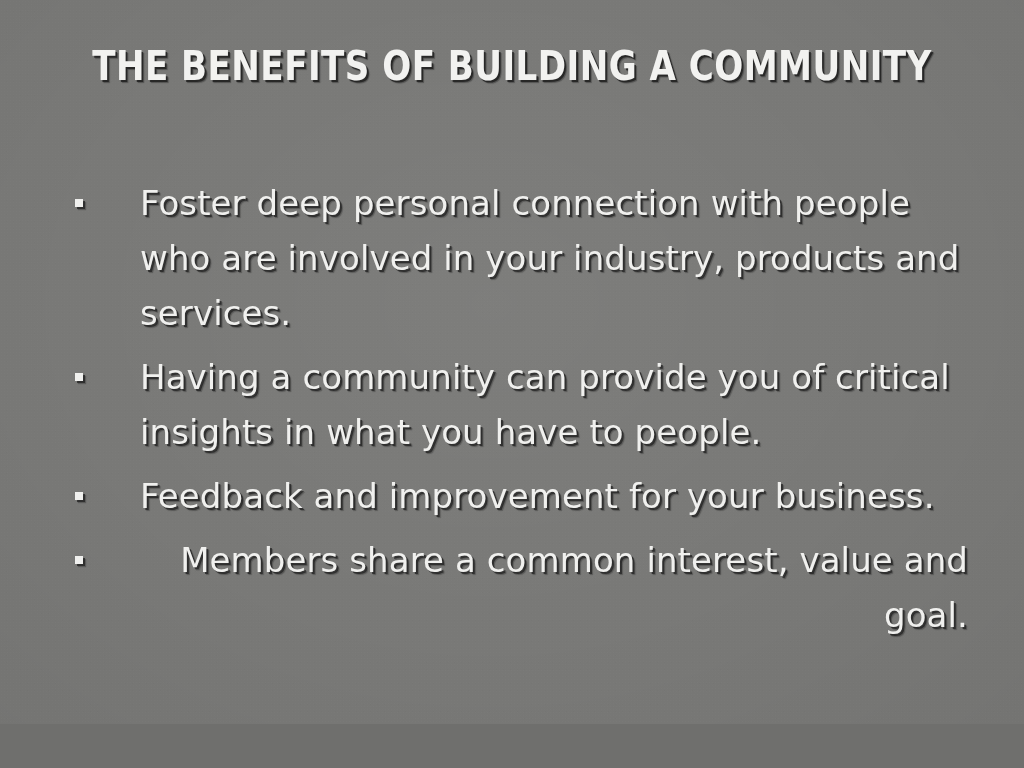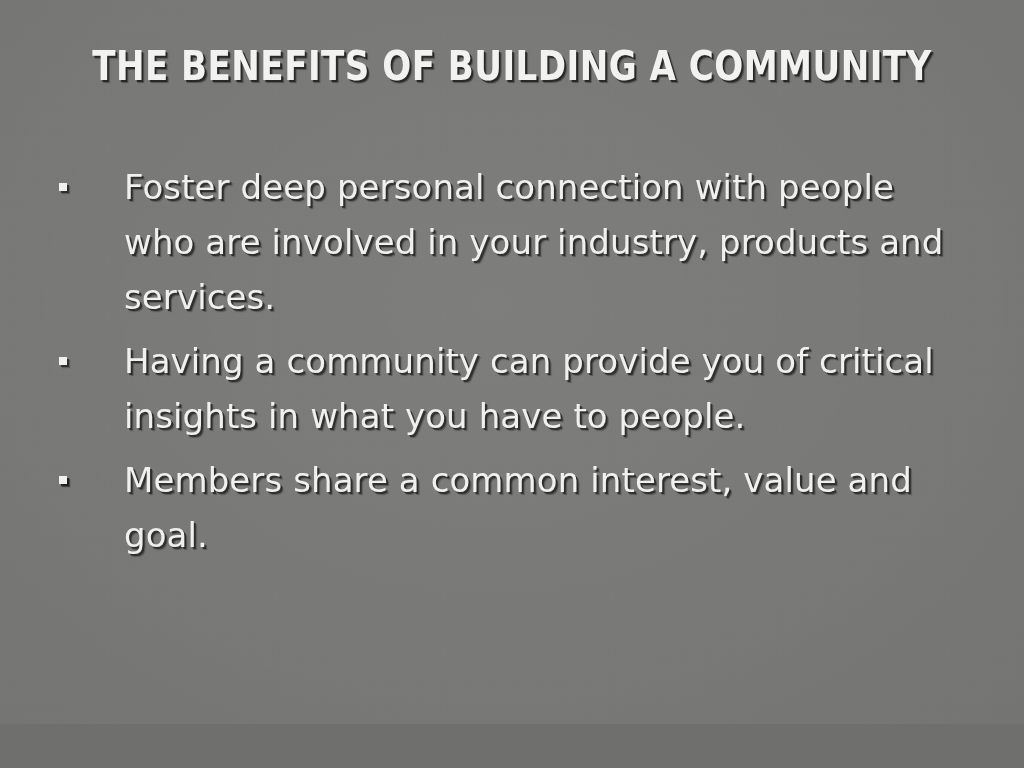--- a/index.html
+++ b/index.html
@@ -71,21 +71,21 @@
       3px 3px 1px rgba(20,20,20,.38);
   }
 
   
   #bullet-list {
     position: absolute;
     top: 160px;
     left: 52px;
     width: 900px;
     list-style: none;
-    margin: 0;
+    margin: 16px;
     padding: 0;
   }
 
   .bullet-item {
     position: relative;
     padding-left: 72px;
     margin-bottom: 9px;
     color: #f0f0ee;
     font-family: "DejaVu Sans", "Liberation Sans", sans-serif;
     font-size: 34px;
@@ -93,20 +93,21 @@
     font-weight: 400;
     letter-spacing: .1px;
     max-width: 836px;
     text-shadow:
       2px 2px 0 rgba(30,30,30,.72),
       3px 3px 1px rgba(22,22,22,.33);
   }
 
   .bullet-item:last-child {
     margin-bottom: 0;
+    text-align: right;
   }
 
   .bullet-marker {
     position: absolute;
     left: 7px;
     top: 23px;
     width: 8px;
     height: 8px;
     background: #f0f0ee;
     box-shadow:
@@ -130,20 +131,21 @@
         <span class="bullet-text">Foster deep personal connection with people who are involved in your industry, products and services.</span>
       </li>
 
       <li class="bullet-item">
         <span class="bullet-marker"></span>
         <span class="bullet-text">Having a community can provide you of critical insights in what you have to people.</span>
       </li>
 
       <li class="bullet-item">
         <span class="bullet-marker"></span>
+        <span class="bullet-text">Feedback and improvement for your business.</span>
       </li>
 
       <li class="bullet-item">
         <span class="bullet-marker"></span>
         <span class="bullet-text">Members share a common interest, value and goal.</span>
       </li>
 
     </ul>
 
   </div>

